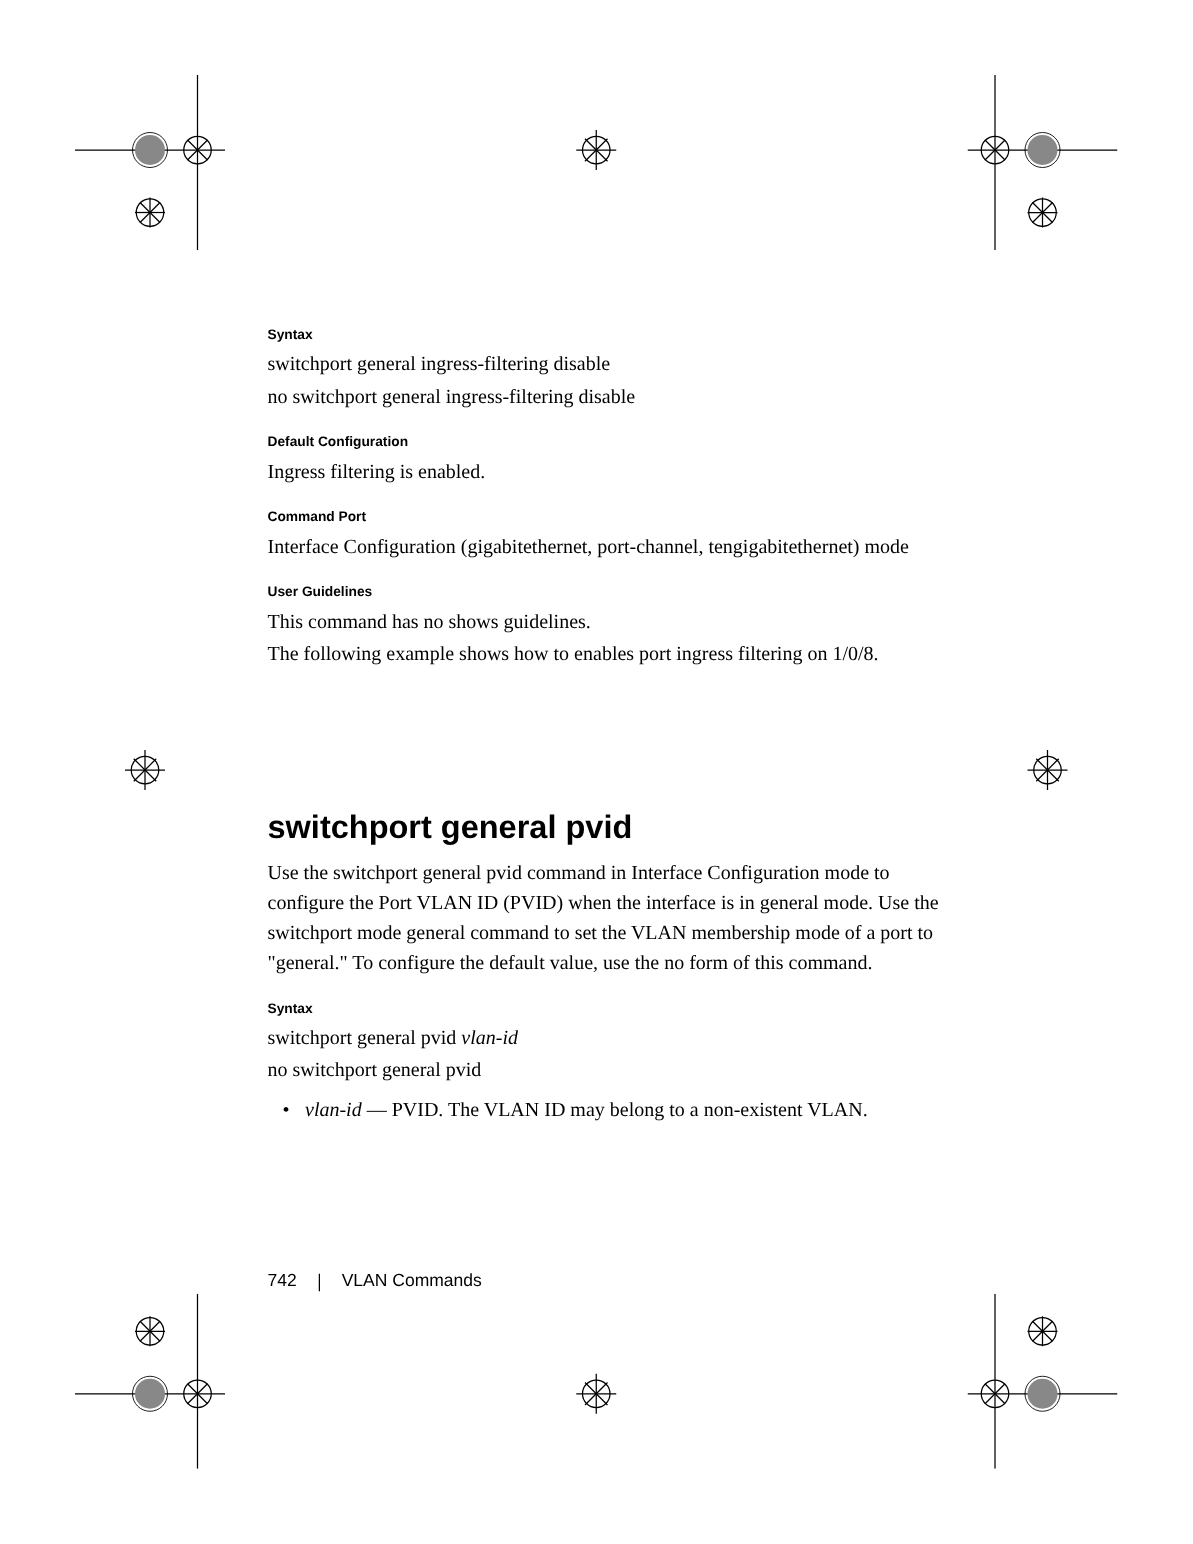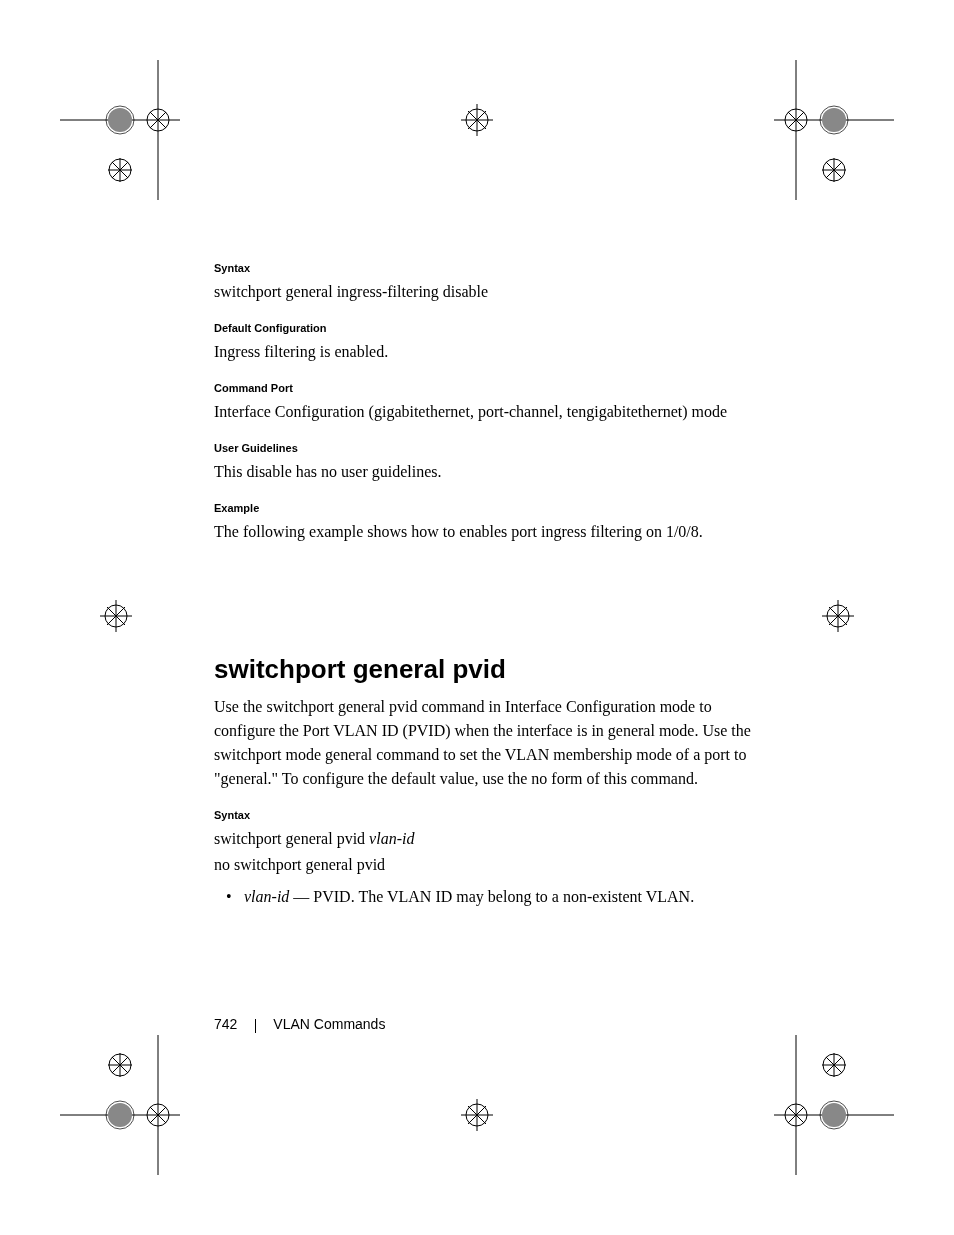--- a/index.html
+++ b/index.html
@@ -95,31 +95,31 @@
       display: block;
     }
   </style>
 </head>
 <body>
 
 <div class="content">
 
   <div class="section-heading">Syntax</div>
   <div class="body-text bold">switchport general ingress-filtering disable</div>
+  <div class="body-text bold">no switchport general ingress-filtering disable</div>
 
   <div class="section-heading">Default Configuration</div>
   <div class="body-text">Ingress filtering is enabled.</div>
 
   <div class="section-heading">Command Port</div>
   <div class="body-text">Interface Configuration (gigabitethernet, port-channel, tengigabitethernet) mode</div>
 
   <div class="section-heading">User Guidelines</div>
-  <div class="body-text">This disable has no user guidelines.</div>
-
-  <div class="section-heading">Example</div>
+  <div class="body-text">This command has no shows guidelines.</div>
+
   <div class="body-text">The following example shows how to enables port ingress filtering on 1/0/8.</div>
 
   <div class="main-heading">switchport general pvid</div>
   <div class="para">
     <span>Use the </span><span class="bold">switchport general pvid</span><span> command in Interface Configuration mode to configure the Port VLAN ID (PVID) when the interface is in general mode. Use the </span><span class="bold">switchport mode general</span><span> command to set the VLAN membership mode of a port to "general." To configure the default value, use the </span><span class="bold">no</span><span> form of this command.</span>
   </div>
 
   <div class="section-heading">Syntax</div>
   <div class="body-text">
     <span class="bold">switchport general pvid </span><span class="italic">vlan-id</span>

